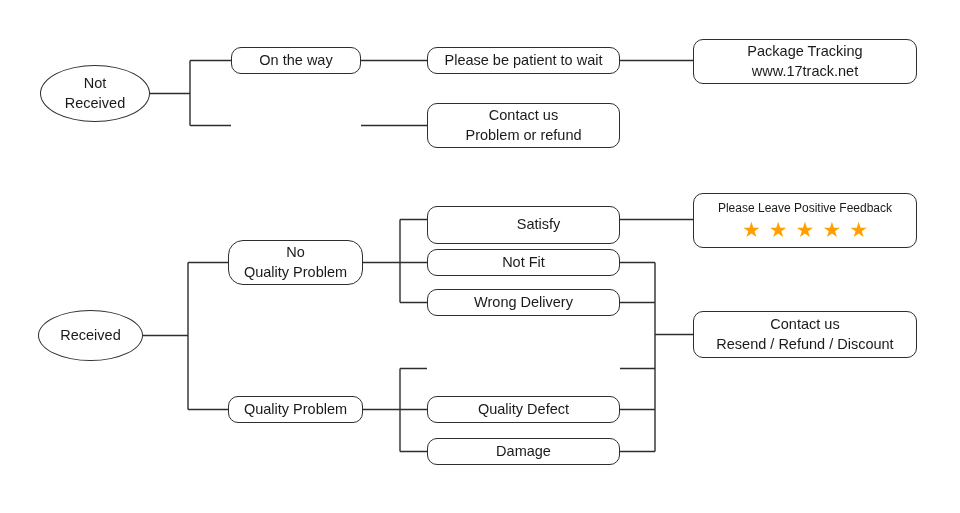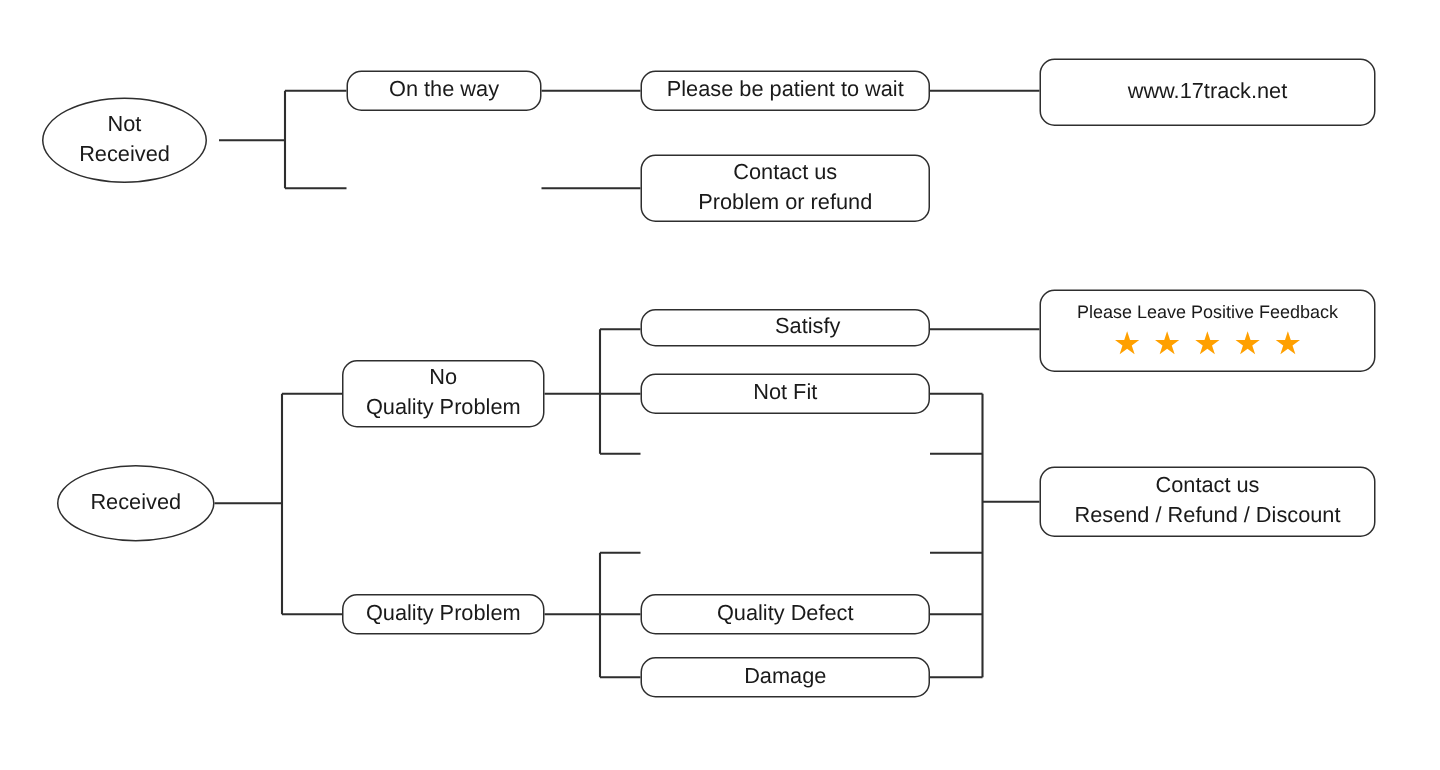--- a/index.html
+++ b/index.html
@@ -66,65 +66,69 @@
          M620 219.5 H693
          M620 262.5 H655
          M620 302.5 H655
          M620 368.5 H655
          M620 409.5 H655
          M620 451.5 H655
          M655 262.5 V451.5
          M655 334.5 H693" fill="none" stroke="#2e2e2e" stroke-width="1.4"></path>
   </svg>
 
-  <div class="node ellipse" style="left:28px; top:65px; width:110px; height:57px;">
+  <div class="node ellipse" style="left:40px; top:65px; width:110px; height:57px;">
     <span>Not</span>
     <span>Received</span>
   </div>
 
   <div class="node rounded" style="left:231px; top:47px; width:130px; height:27px;text-align:center;">
     <span>On the way</span>
   </div>
 
   <div class="node rounded" style="left:427px; top:47px; width:193px; height:27px;">
     <span>Please be patient to wait</span>
   </div>
 
   <div class="node rounded" style="left:693px; top:39px; width:224px; height:45px;">
+    <span>Package Tracking</span>
     <span>www.17track.net</span>
   </div>
 
 
   <div class="node rounded" style="left:427px; top:103px; width:193px; height:45px;">
     <span>Contact us</span>
     <span>Problem or refund</span>
   </div>
 
   <div class="node ellipse" style="left:38px; top:310px; width:105px; height:51px;">
     <span>Received</span>
   </div>
 
-  <div class="node rounded" style="left:228px; top:240px; width:135px; height:45px;">
+  <div class="node rounded" style="left:228px; top:240px; width:135px; height:45px;border-radius:15px;">
     <span>No</span>
     <span>Quality Problem</span>
   </div>
 
-  <div class="node rounded" style="left:427px; top:206px; width:193px; height:25px;padding-left:30px;">
+  <div class="node rounded" style="left:427px; top:206px; width:193px; height:38px;padding-left:30px;">
     <span>Satisfy</span>
   </div>
 
   <div class="node rounded" style="left:693px; top:193px; width:224px; height:55px;">
     <span class="fb-label">Please Leave Positive Feedback</span>
     <span class="fb-stars" style="color: rgb(255, 160, 0);">★★★★★</span>
   </div>
 
   <div class="node rounded" style="left:427px; top:249px; width:193px; height:27px;">
     <span>Not Fit</span>
   </div>
 
+  <div class="node rounded" style="left:427px; top:289px; width:193px; height:27px;">
+    <span>Wrong Delivery</span>
+  </div>
 
   <div class="node rounded" style="left:228px; top:396px; width:135px; height:27px;">
     <span>Quality Problem</span>
   </div>
 
 
   <div class="node rounded" style="left:427px; top:396px; width:193px; height:27px;">
     <span>Quality Defect</span>
   </div>
 

